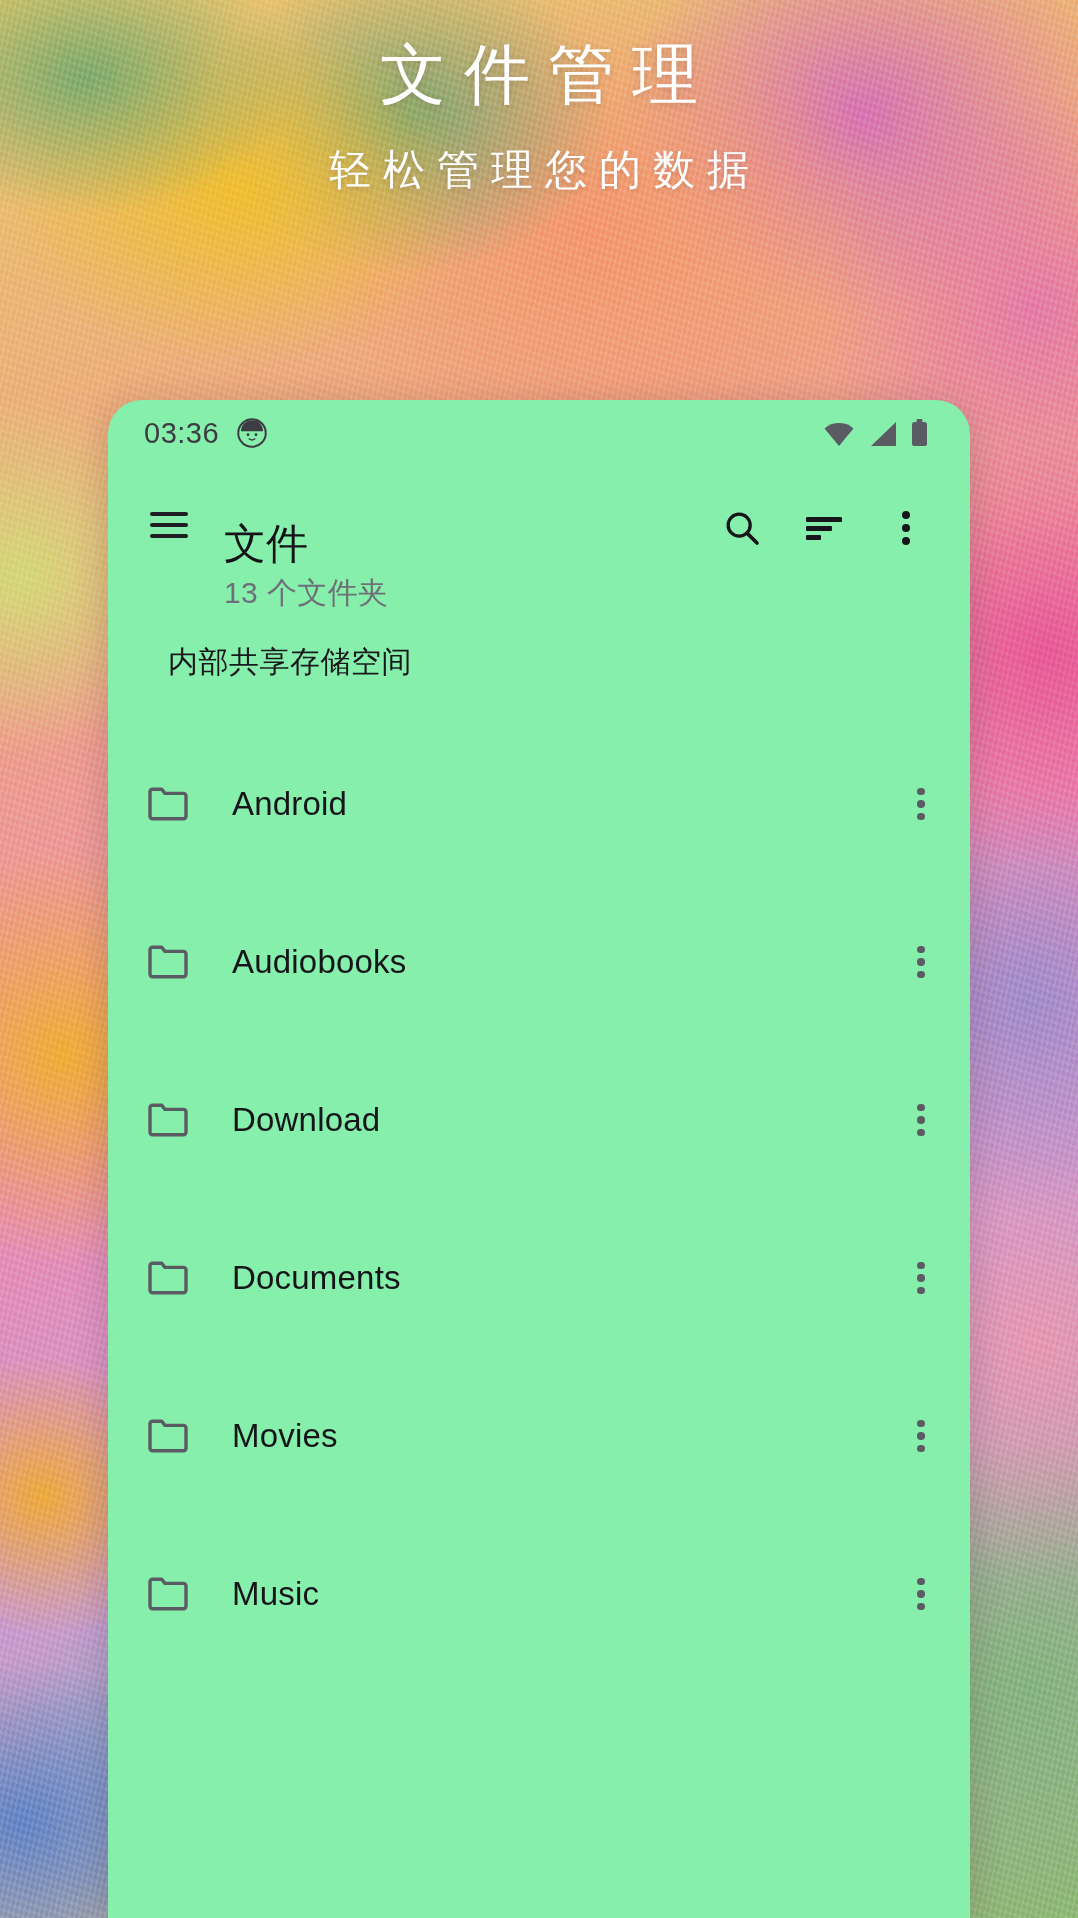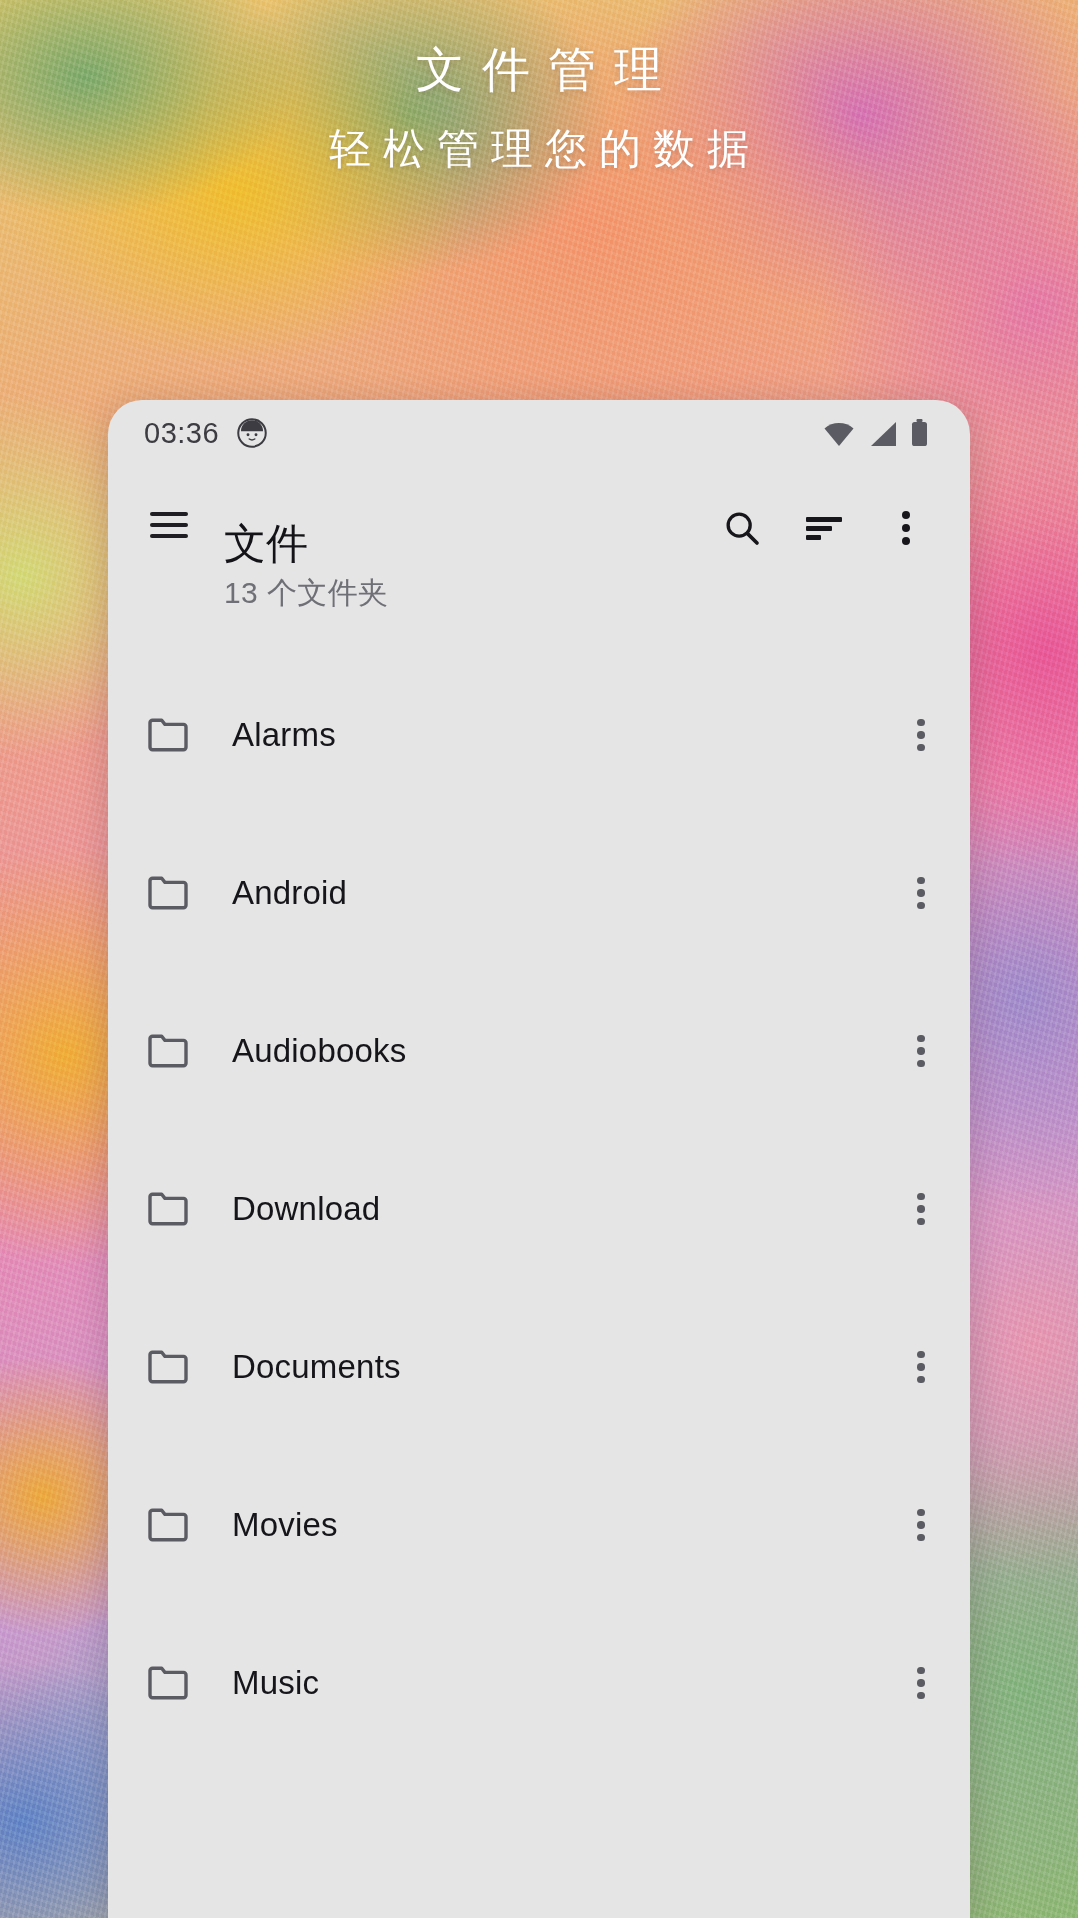--- a/index.html
+++ b/index.html
@@ -43,38 +43,38 @@
     mix-blend-mode:overlay;
   }
 
   
   #hero{
     position:absolute; left:0; right:0; top:0; height:300px;
     display:flex; flex-direction:column; align-items:center;
     padding-top:42px; z-index:3;
   }
   #hero-title{
-    font-family:Liberation Serif, serif;
-    font-size:48px; color:#fff; letter-spacing:18px;
+    font-family:Liberation Mono, monospace;
+    font-size:66px; color:#fff; letter-spacing:18px;
     text-indent:18px; font-weight:400; line-height:1.15;
     text-shadow:0 2px 6px rgba(120,80,60,.30);
   }
   #hero-sub{
     font-family:"DejaVu Serif", serif;
     font-size:42px; color:#fff; letter-spacing:12px;
     text-indent:12px; font-weight:400; margin-top:24px;
     text-shadow:0 2px 5px rgba(120,80,60,.28);
     text-align:right;
   }
 
   
   #phone{
     position:absolute;
     left:108px; top:400px; width:862px; height:1518px;
-    background:#e5e5e5;
+    background:#86efac;
     border-radius:34px 34px 0 0;
     overflow:hidden;
     box-shadow:0 6px 34px rgba(60,40,50,.22);
     z-index:4;
   }
 
   
   #statusbar{
     height:66px; display:flex; align-items:center;
     padding:0 42px 0 36px; color:#4a4a50;
@@ -211,39 +211,27 @@
         <div class="kebab">
             <i></i>
             <i></i>
             <i></i>
           </div>
       </div>
 
     </div>
   </div>
 
+  <div id="storage-label">内部共享存储空间</div>
 
   <div id="folder-list">
       <div class="folder-row">
         <span class="folder-ico"><svg width="44" height="36" viewBox="0 0 24 20">
             <path d="M2 3.2a1.4 1.4 0 0 1 1.4-1.4h5.1l1.8 2.3h10.3A1.4 1.4 0 0 1 22 5.5v11.3a1.4 1.4 0 0 1-1.4 1.4H3.4A1.4 1.4 0 0 1 2 16.8z" fill="none" stroke="#5b5b63" stroke-width="1.9" stroke-linejoin="round"></path>
           </svg></span>
-        <span class="folder-name">Alarms</span>
-        <span class="row-spacer">
-          <span class="kebab row-kebab">
-            <i></i>
-            <i></i>
-            <i></i>
-          </span>
-        </span>
-      </div>
-      <div class="folder-row">
-        <span class="folder-ico"><svg width="44" height="36" viewBox="0 0 24 20">
-            <path d="M2 3.2a1.4 1.4 0 0 1 1.4-1.4h5.1l1.8 2.3h10.3A1.4 1.4 0 0 1 22 5.5v11.3a1.4 1.4 0 0 1-1.4 1.4H3.4A1.4 1.4 0 0 1 2 16.8z" fill="none" stroke="#5b5b63" stroke-width="1.9" stroke-linejoin="round"></path>
-          </svg></span>
         <span class="folder-name">Android</span>
         <span class="row-spacer">
           <span class="kebab row-kebab">
             <i></i>
             <i></i>
             <i></i>
           </span>
         </span>
       </div>
       <div class="folder-row">

